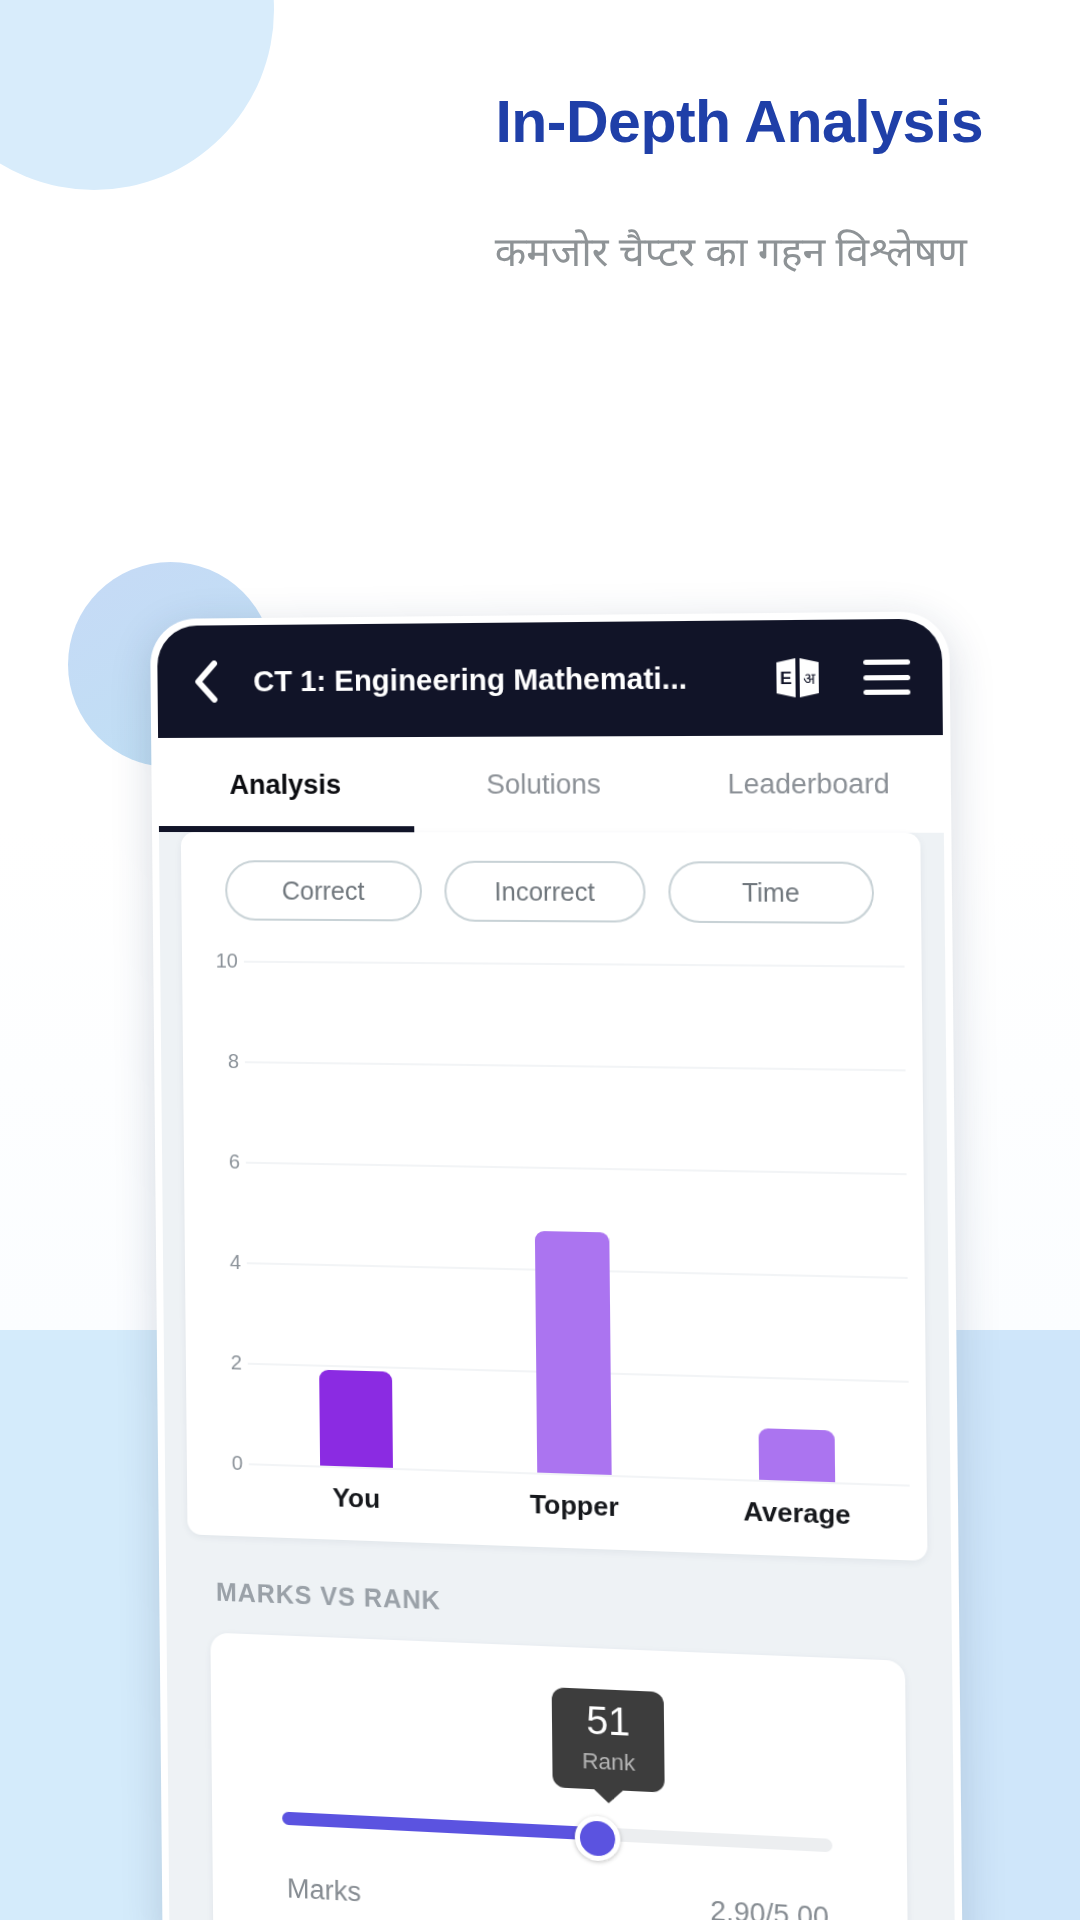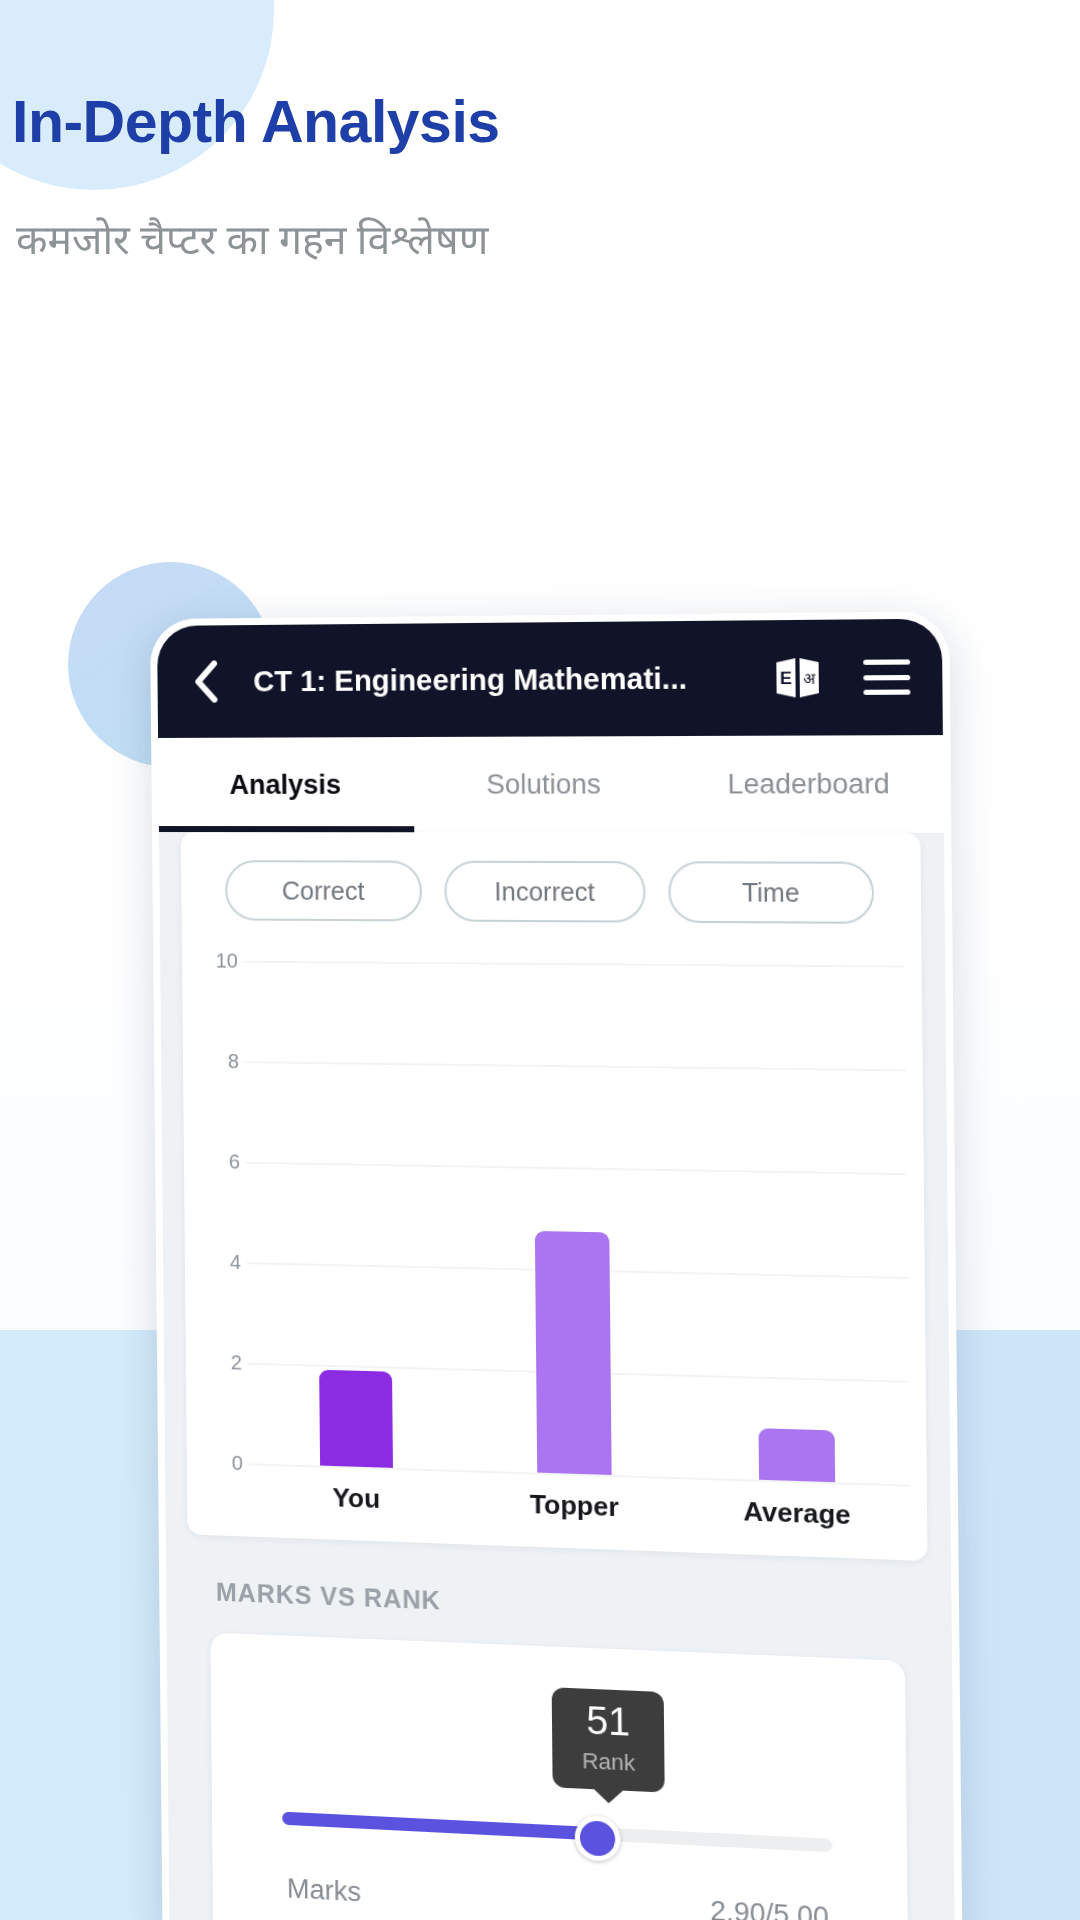--- a/index.html
+++ b/index.html
@@ -46,39 +46,39 @@
   }
   .white-sheet {
     position:absolute;
     left:0; top:0; width:1080px; height:1330px;
     background: linear-gradient(180deg,#ffffff 0%, #ffffff 62%, #fbfdff 100%);
     -webkit-mask-image: radial-gradient(circle 360px at -86px -170px, transparent 99%, #000 100%);
     mask-image: radial-gradient(circle 360px at -86px -170px, transparent 99%, #000 100%);
   }
 
   
-  #headings { position:absolute; left:12px; top:0; width:983px; text-align:left; }
+  #headings { position:absolute; left:0; top:0; width:983px; text-align:right; }
   .h-title {
     margin: 0;
     padding-top: 88px;
     font-size: 59px;
     font-weight: bold;
     letter-spacing: -0.5px;
     color: #1f3fa8;
   }
   .h-sub {
     margin: 0;
     padding-top: 46px;
     font-size: 38px;
     font-weight: bold;
     line-height: 1.34;
     color: #3d8bf2;
   }
   .h-hindi {
-    margin: 4px;
+    margin: 16px;
     padding-top: 50px;
     font-size: 41px;
     font-weight: normal;
     color: #8e9396;
     font-family: "Liberation Serif", "DejaVu Sans", serif;
   }
 
   
   #phone {
     position: absolute;

